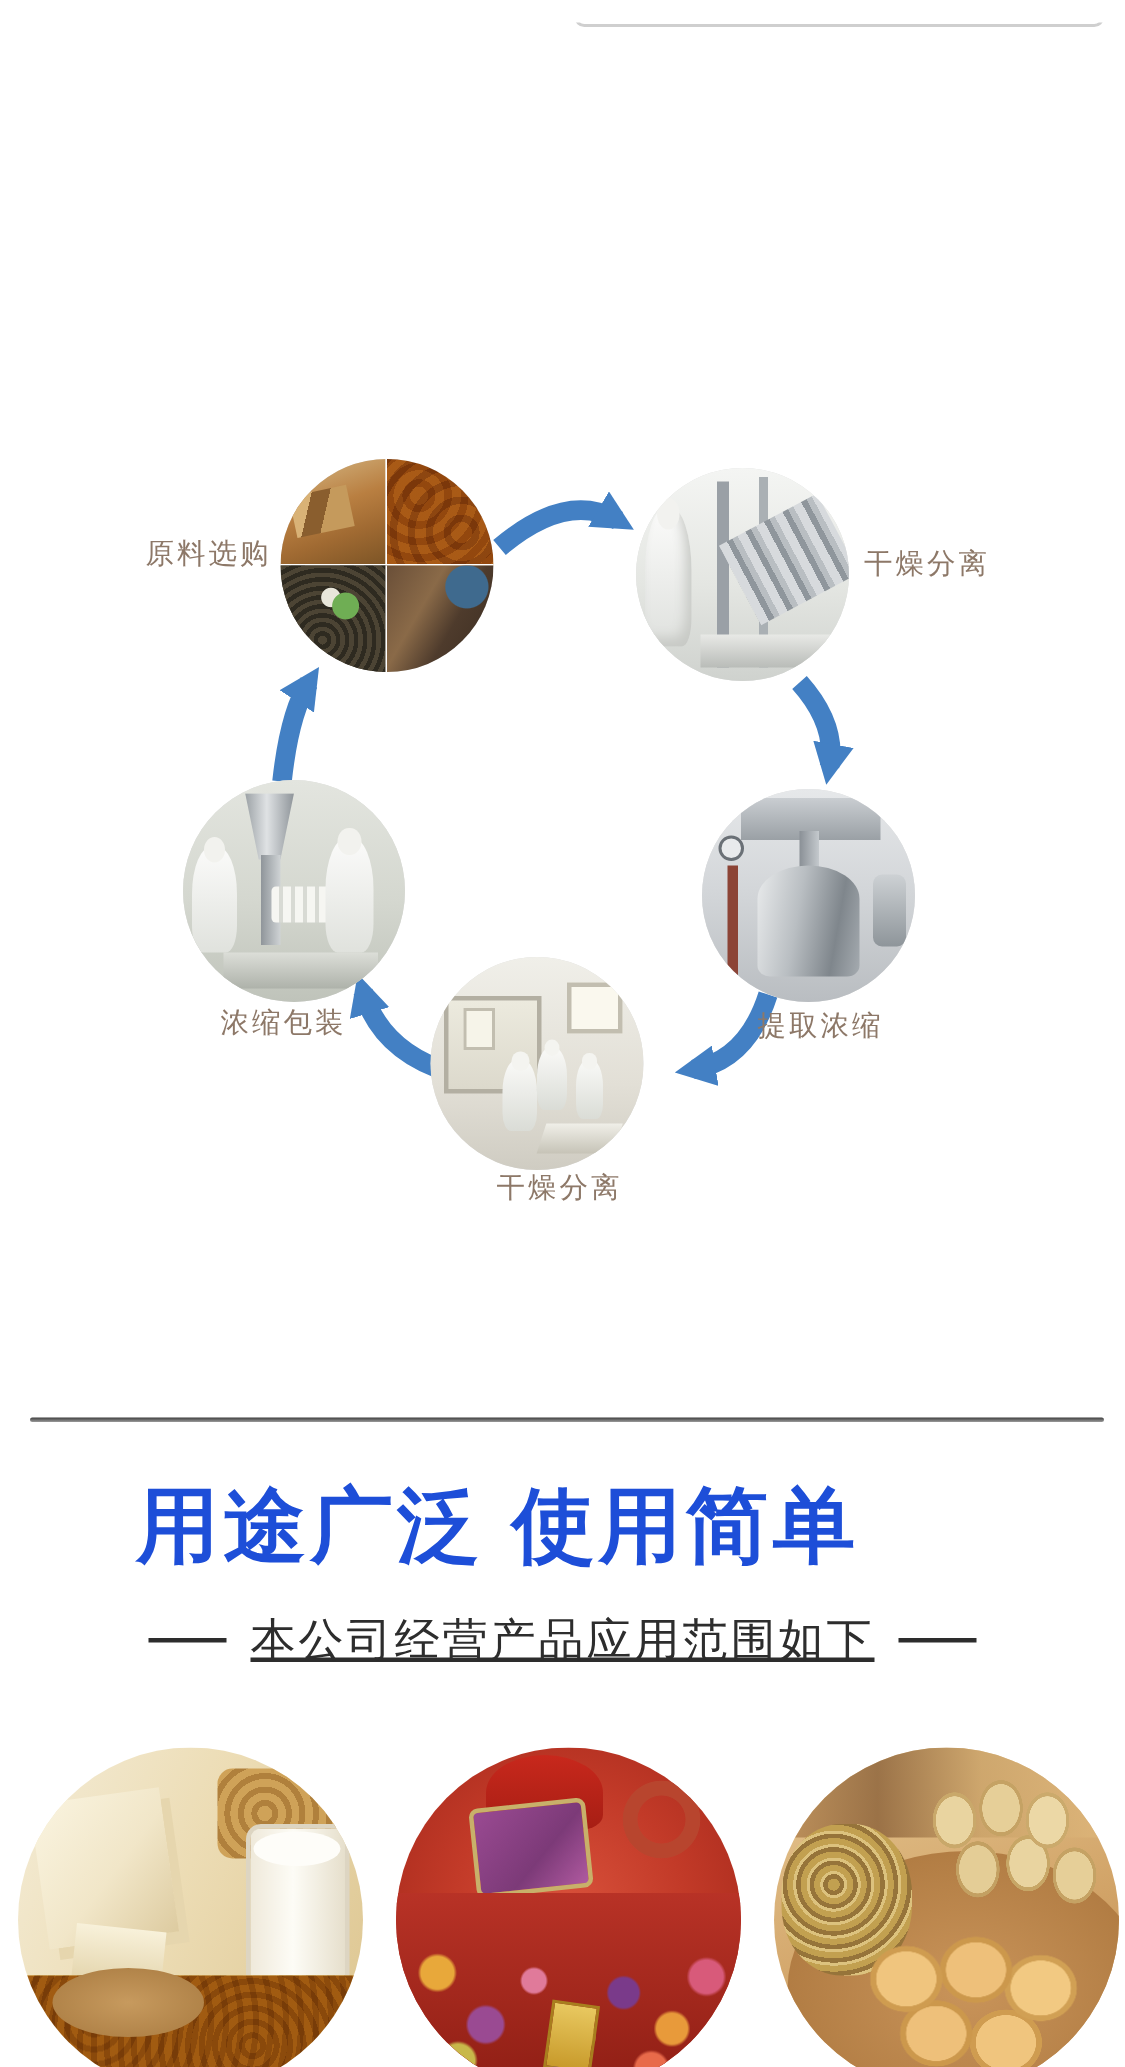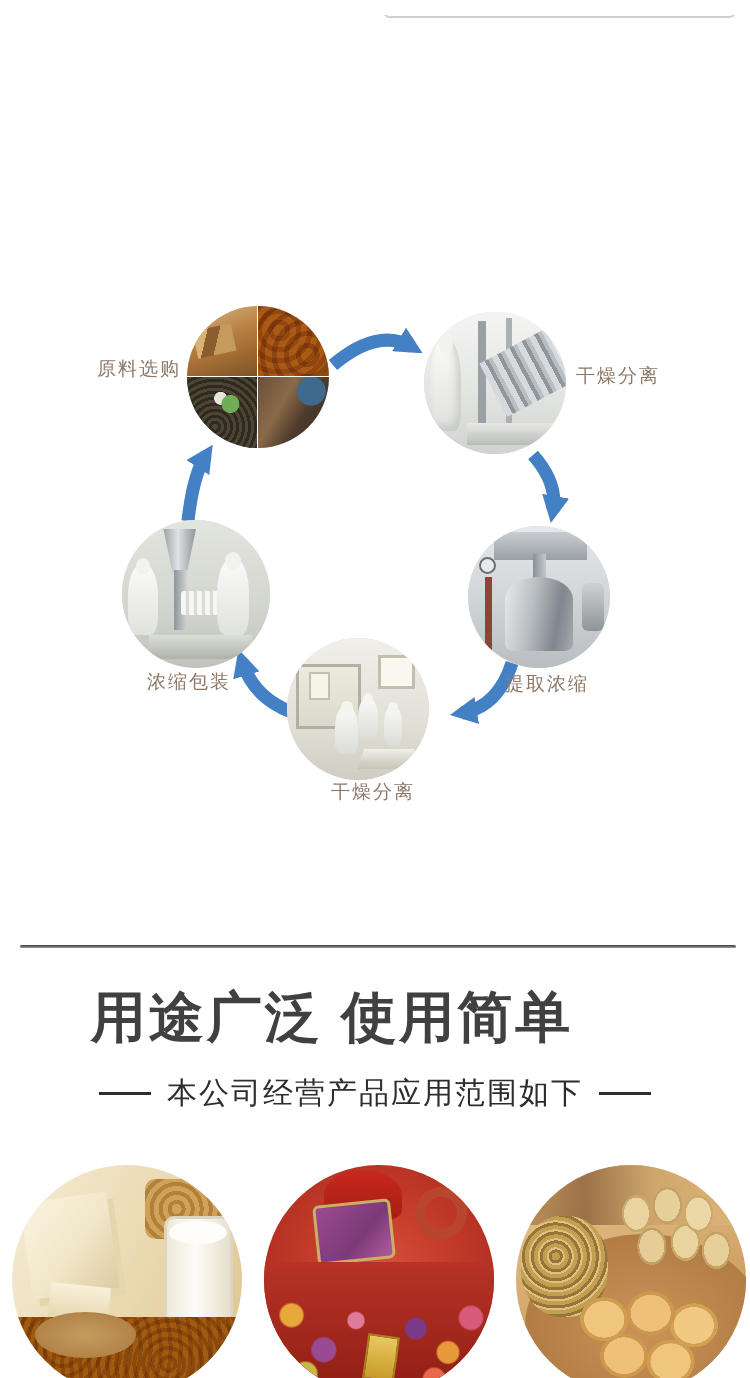--- a/index.html
+++ b/index.html
@@ -91,25 +91,25 @@
   .c5 .bottles { left:40%; top:48%; width:34%; height:16%;
     background:repeating-linear-gradient(90deg,#f6f6f2 0 5px,#d8dad4 5px 8px); border-radius:3px; }
   .c5 .table { left:18%; bottom:6%; width:70%; height:16%; background:linear-gradient(#dcded8,#aeb2aa); }
 
   
   .divider { position:absolute; left:20px; top:930px; width:716px; height:3px; border-radius:2px;
     background:linear-gradient(#3e3e3e,#9a9a9a); }
 
   
   .usage-title { position:absolute; left:0; top:966px; width:664px; text-align:center;
-    font-size:55px; font-weight:bold; color:#404040; letter-spacing:3px; }
+    font-size:55px; font-weight:bold; color:#1d4ed8; letter-spacing:3px; }
   .usage-subtitle { position:absolute; left:0; top:1058px; width:750px; display:flex;
     align-items:center; justify-content:center; gap:16px; }
   .usage-subtitle .dash { width:52px; height:3px; background:#2d2d2d; }
-  .usage-subtitle .sub-text { font-size:30px; color:#2d2d2d; letter-spacing:2px; }
+  .usage-subtitle .sub-text { font-size:30px; color:#2d2d2d; letter-spacing:2px;text-decoration:underline; }
 
   
   .cat { position:absolute; top:1150px; width:230px; height:230px; border-radius:50%; overflow:hidden; }
   .cat .layer { position:absolute; }
   .cat-label { position:absolute; width:100%; top:88px; text-align:center; font-size:38px; font-weight:bold;
     color:#141414; letter-spacing:2px;
     text-shadow:-3px -3px 0 #fff,3px -3px 0 #fff,-3px 3px 0 #fff,3px 3px 0 #fff,
       0 -4px 0 #fff,0 4px 0 #fff,-4px 0 0 #fff,4px 0 0 #fff; }
 
   .cat1 { left:12px; }

